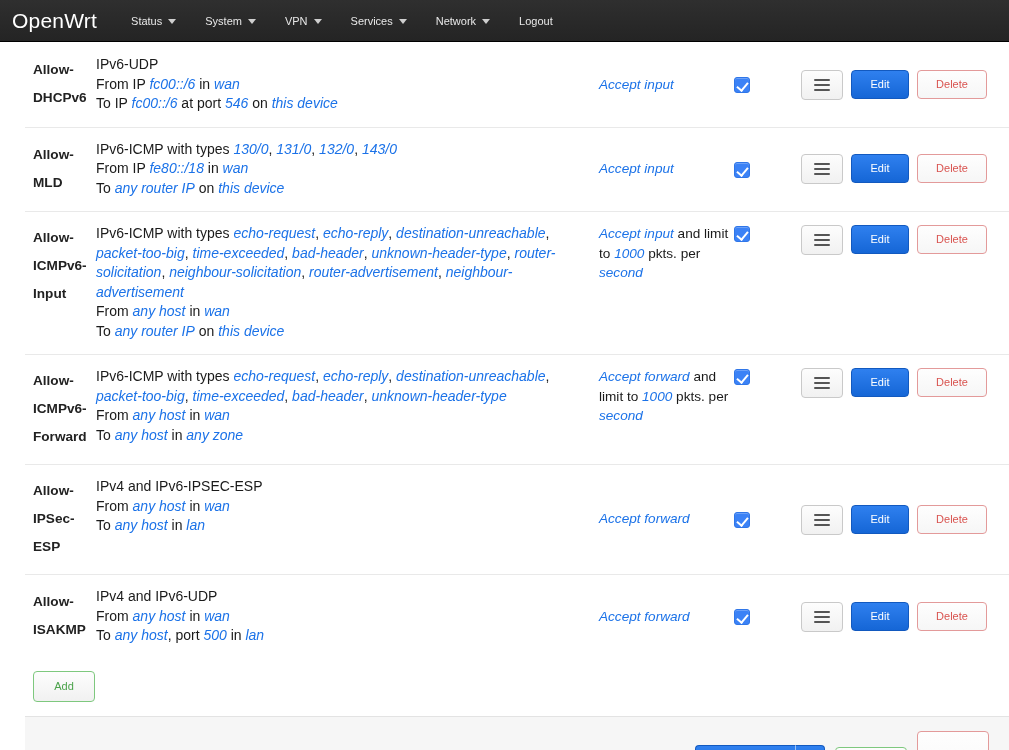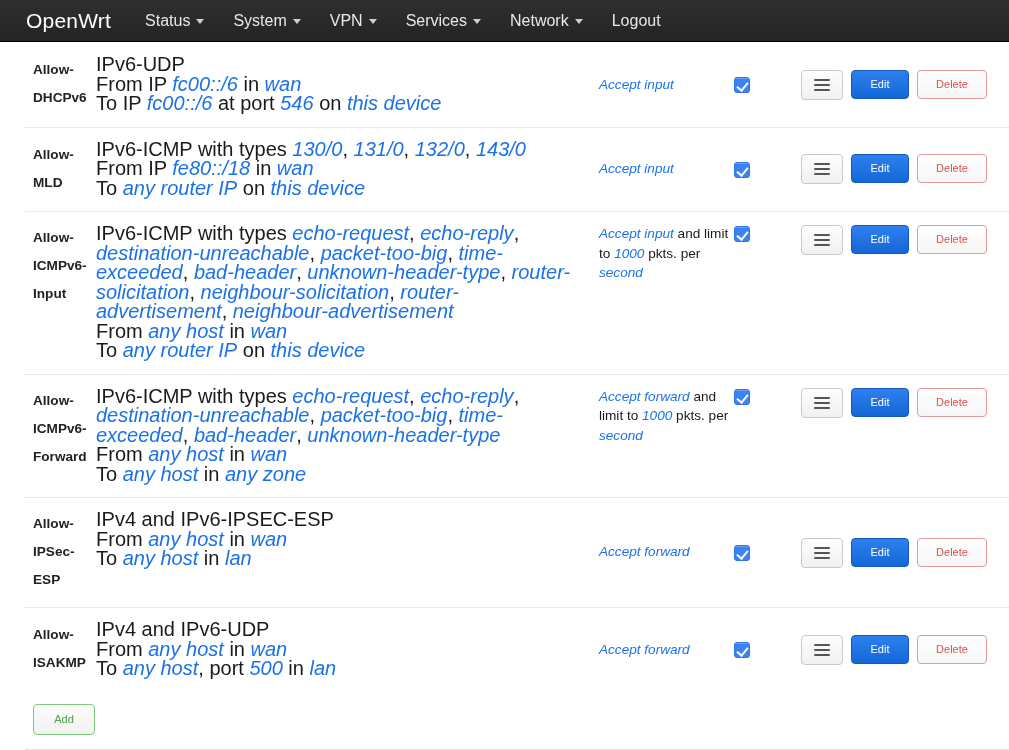--- a/index.html
+++ b/index.html
@@ -13,34 +13,34 @@
     -webkit-font-smoothing: antialiased;
   }
 
   
   .navbar {
     height: 42px;
     background: linear-gradient(#2f2f2f, #242424);
     border-bottom: 1px solid #000;
     display: flex;
     align-items: center;
-    padding-left: 26px;
+    padding-left: 12px;
     color: #ffffff;
   }
   .brand {
     font-size: 21px;
     letter-spacing: .2px;
     color: #ffffff;
     margin-right: 34px;
     font-weight: 400;
   }
   .nav-items { display: flex; align-items: center; }
   .nav-item {
     color: #e8e8e8;
-    font-size: 16px;
+    font-size: 11px;
     padding: 4px 0;
     margin-right: 29px;
     cursor: pointer;
     white-space: nowrap;
     display: flex;
     align-items: center;
     gap: 6px;
   }
   .caret {
     width: 0; height: 0;
@@ -78,21 +78,21 @@
     padding-left: 33px;
     font-weight: bold;
     font-size: 13.6px;
     color: #222;
     line-height: 28px;
     word-break: break-word;
   }
   .col-match {
     flex: 0 0 503px;
     width: 503px;
-    font-size: 20px;
+    font-size: 14px;
     line-height: 19.5px;
     color: #1a1a1a;
     padding-right: 10px;
   }
   .col-action {
     flex: 0 0 135px;
     width: 135px;
     font-size: 13.6px;
     line-height: 19.5px;
     color: #1a1a1a;

